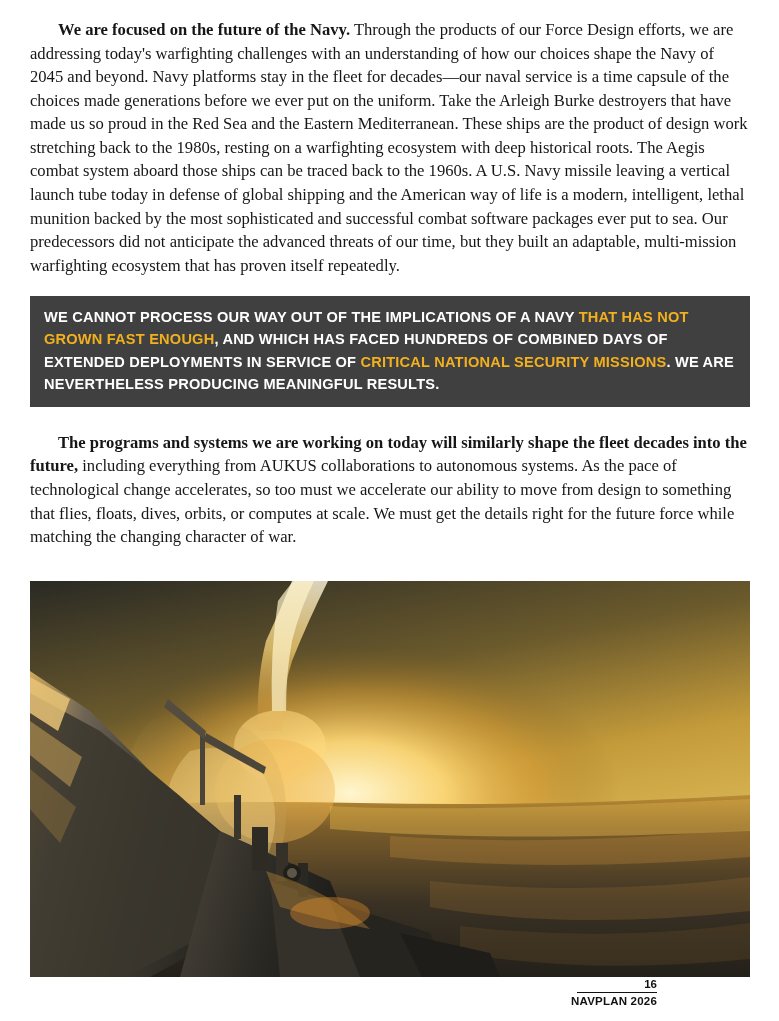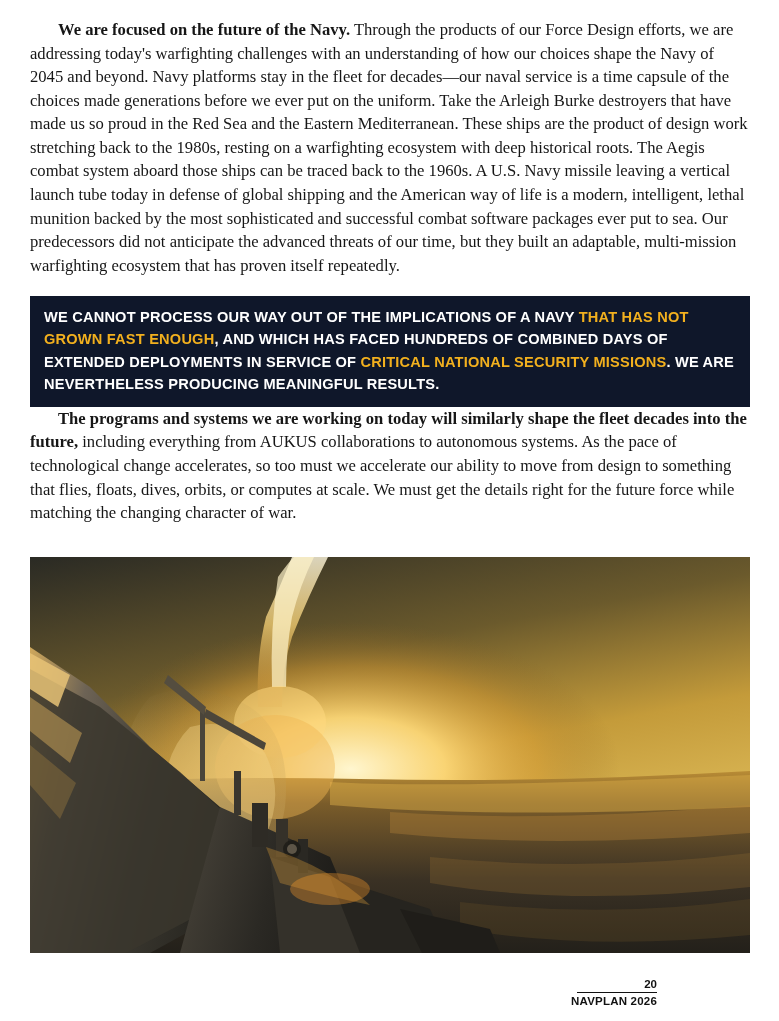--- a/index.html
+++ b/index.html
@@ -36,39 +36,40 @@
     margin: 0;
   }
   .para .lead {
     font-weight: bold;
   }
   .para-1 {
     text-indent: 28px;
   }
   .pull-quote {
     margin-top: 19px;
-    background: #0f172a;
+    background: #404040;
     padding: 10px 14px 12px 14px;
     box-sizing: border-box;
     width: 720px;
   }
   .pull-quote p {
     margin: 0;
     font-family: "Liberation Sans", sans-serif;
     font-weight: bold;
     font-size: 14.6px;
     letter-spacing: 0.2px;
     line-height: 1.52;
     color: #ffffff;
     text-transform: uppercase;
   }
   .pull-quote .hl {
     color: #f2b01e;
   }
   .para-2 {
+    margin-top: 24px;
     text-indent: 28px;
   }
   .photo {
     margin-top: 32px;
     width: 720px;
     height: 396px;
     position: relative;
     overflow: hidden;
     background: #10100e;
   }
@@ -201,17 +202,17 @@
         <circle cx="262" cy="292" r="5" fill="#6d6454" opacity="0.8"></circle>
 
         <path d="M236 290 Q300 310 340 348 Q300 340 250 326 Z" fill="#d89a3a" opacity="0.35"></path>
         <ellipse cx="300" cy="332" rx="40" ry="16" fill="#ff9e2a" opacity="0.35"></ellipse>
       </svg>
     </div>
 
   </div>
 
   <div class="footer">
-    <div class="page-num">20</div>
+    <div class="page-num">16</div>
     <div class="rule"></div>
     <div class="doc-label">NAVPLAN 2026</div>
   </div>
 </div>
 
 </body></html>

